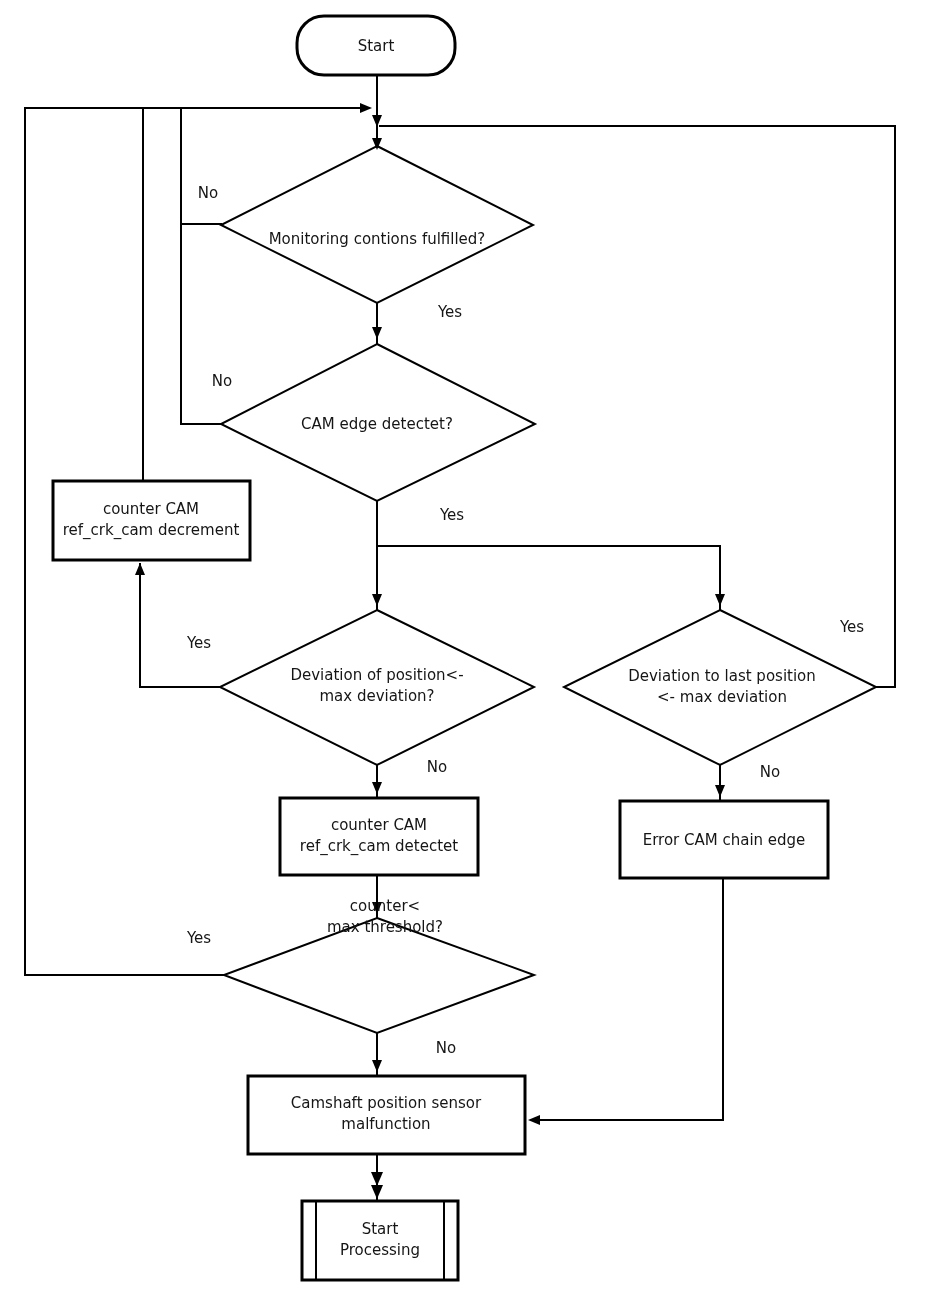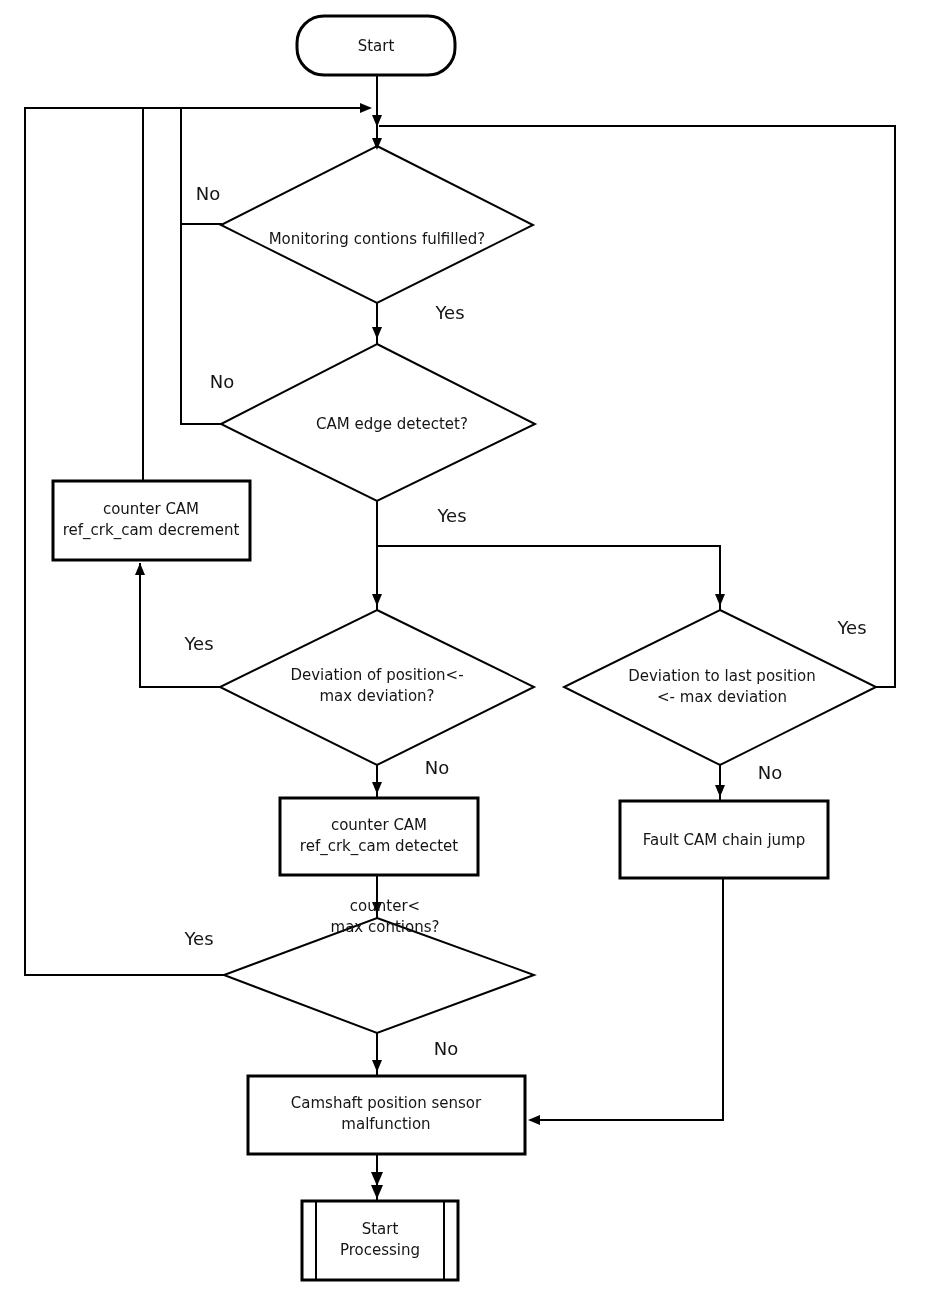--- a/index.html
+++ b/index.html
@@ -16,21 +16,21 @@
   .lbl {
     position: absolute;
     transform: translate(-50%, -50%);
     font-size: 15px;
     line-height: 21px;
     text-align: center;
     white-space: nowrap;
     color: #151515;
   }
   .lbl span { display: block; }
-  .edge-lbl { font-size: 18px; }
+  .edge-lbl { font-size: 15px; }
 </style>
 </head>
 <body>
 
 <div class="canvas">
 
   <svg width="928" height="1302" viewBox="0 0 928 1302">
     <g stroke="#000000" stroke-width="2" fill="none">
 
       <path d="M377,75 V145"></path>
@@ -86,21 +86,21 @@
   </svg>
 
   <div class="lbl" style="left:376px; top:46px;">
     <span>Start</span>
   </div>
 
   <div class="lbl" style="left:377px; top:239px;">
     <span>Monitoring contions fulfilled?</span>
   </div>
 
-  <div class="lbl" style="left:392px; top:424px;text-align:center;">
+  <div class="lbl" style="left:377px; top:424px;text-align:center;">
     <span>CAM edge detectet?</span>
   </div>
 
   <div class="lbl" style="left:151px; top:520px;">
     <span>counter CAM</span>
     <span>ref_crk_cam decrement</span>
   </div>
 
   <div class="lbl" style="left:377px; top:686px;">
     <span>Deviation of position&lt;-</span>
@@ -111,26 +111,26 @@
     <span>Deviation to last position</span>
     <span>&lt;- max deviation</span>
   </div>
 
   <div class="lbl" style="left:379px; top:836px;">
     <span>counter CAM</span>
     <span>ref_crk_cam detectet</span>
   </div>
 
   <div class="lbl" style="left:724px; top:840px;">
-    <span>Fault CAM chain jump</span>
+    <span>Error CAM chain edge</span>
   </div>
 
   <div class="lbl" style="left:385px; top:917px;">
     <span>counter&lt;</span>
-    <span>max contions?</span>
+    <span>max threshold?</span>
   </div>
 
   <div class="lbl" style="left:386px; top:1114px;">
     <span>Camshaft position sensor</span>
     <span>malfunction</span>
   </div>
 
   <div class="lbl" style="left:380px; top:1240px;">
     <span>Start</span>
     <span>Processing</span>

